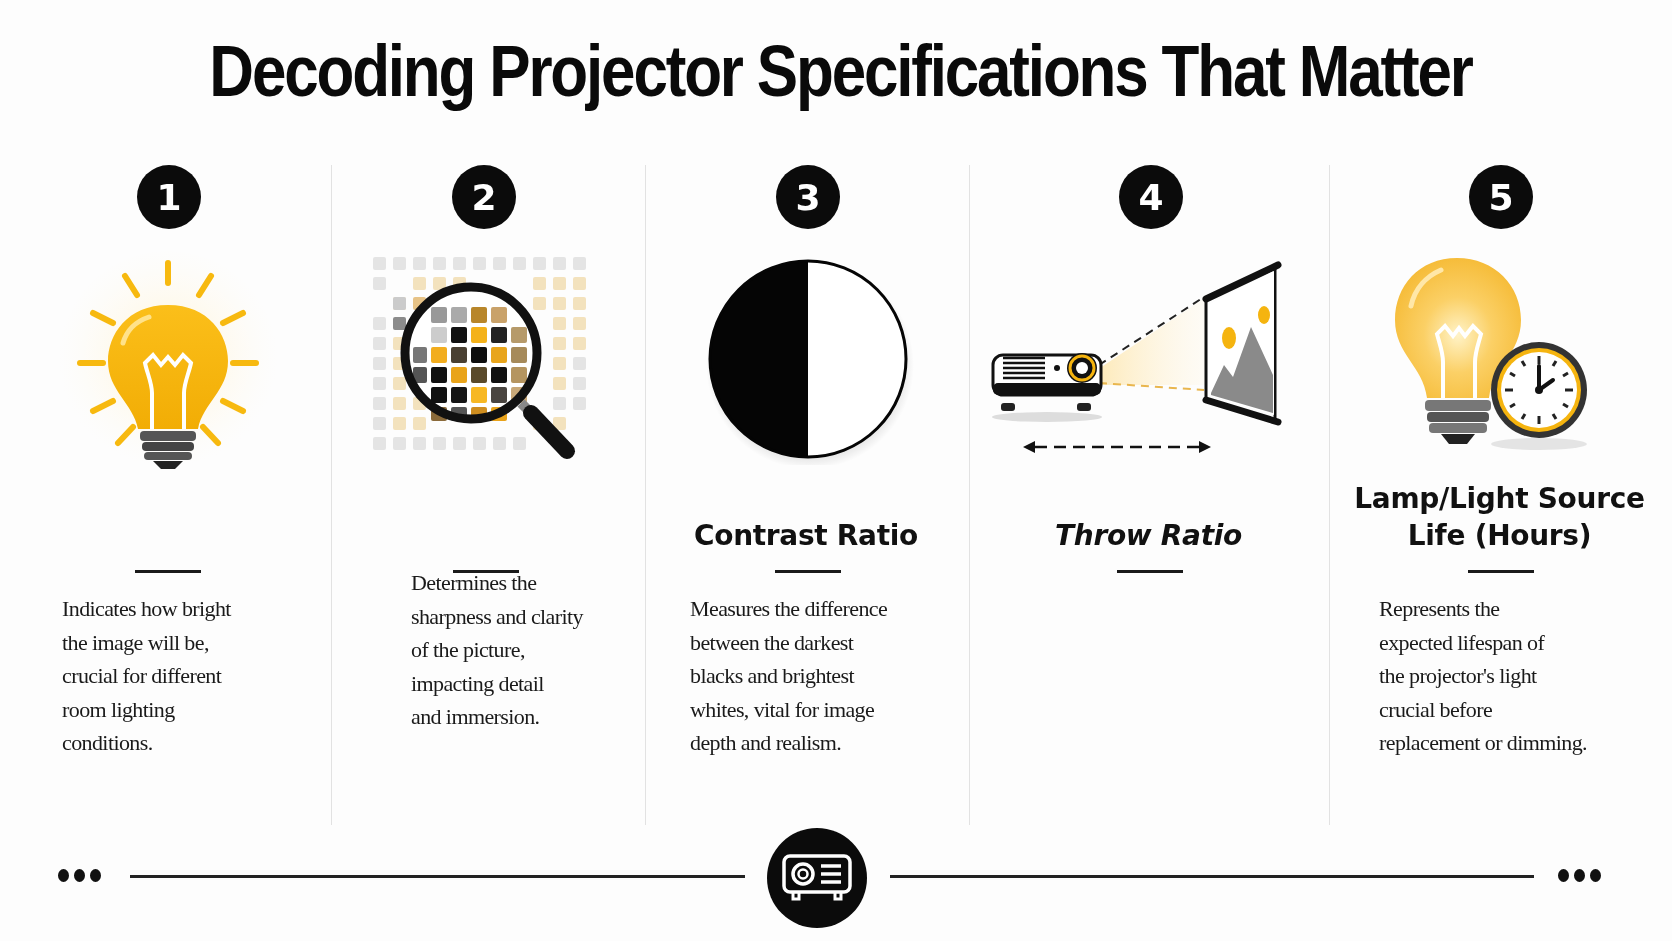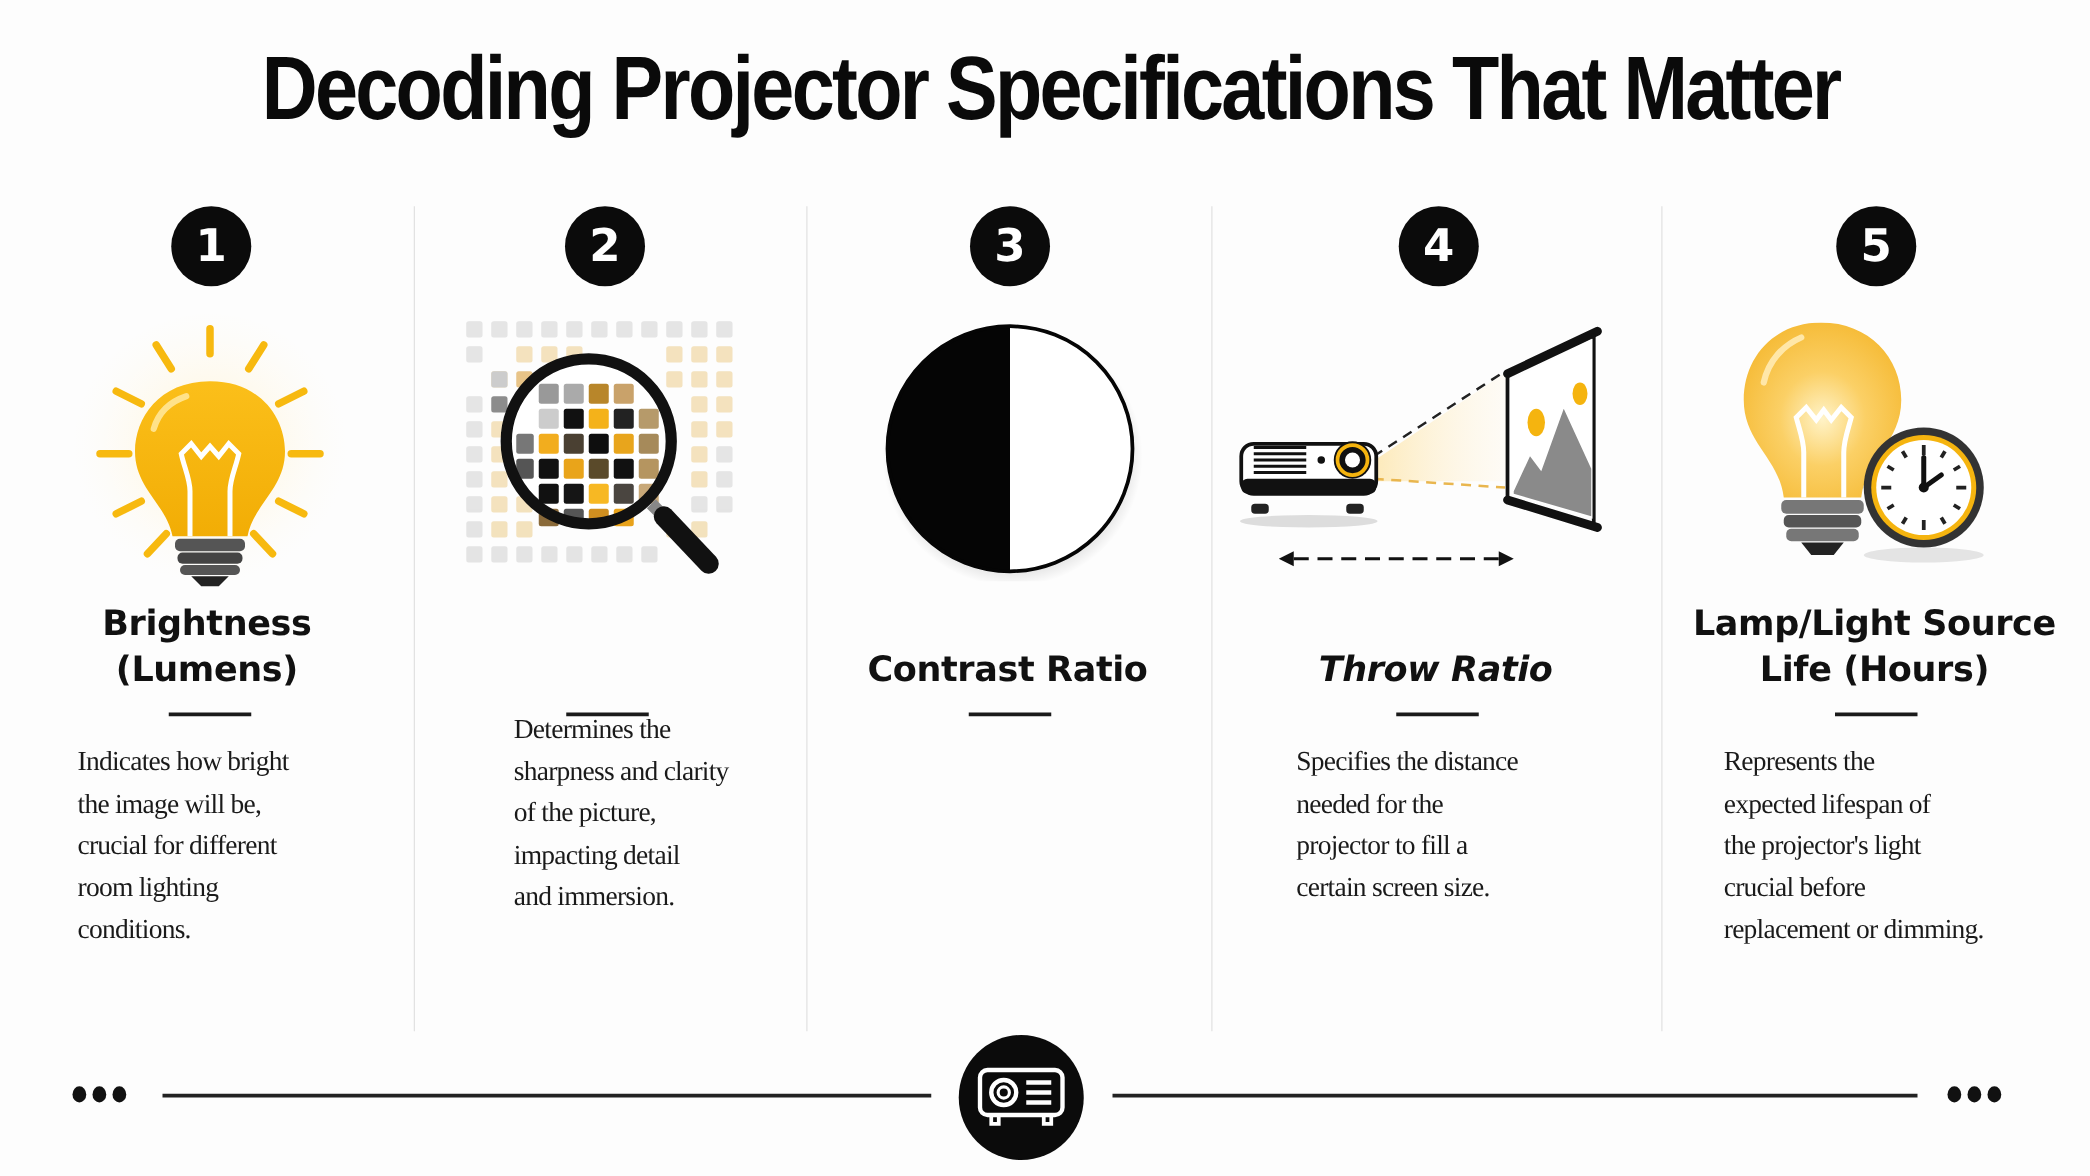--- a/index.html
+++ b/index.html
@@ -83,22 +83,20 @@
       </g>
       <path d="M113 62 C72 62 53 92 53 118 C53 148 78 160 83 186 L143 186 C148 160 173 148 173 118 C173 92 154 62 113 62 Z" fill="url(#bulb1)"></path>
       <path d="M68 100 C72 86 82 78 94 74" stroke="#ffe28a" stroke-width="5" fill="none" stroke-linecap="round"></path>
       <path d="M97 186 L97 150 C97 140 92 130 90 120 L98 112 L106 122 L113 114 L120 122 L128 112 L136 120 C134 130 129 140 129 150 L129 186" stroke="#fff" stroke-width="4" fill="none"></path>
       <rect x="85" y="188" width="56" height="10" rx="4" fill="#555"></rect>
       <rect x="87" y="199" width="52" height="9" rx="4" fill="#444"></rect>
       <rect x="89" y="209" width="48" height="8" rx="4" fill="#555"></rect>
       <path d="M98 218 L128 218 L120 226 L106 226 Z" fill="#222"></path>
     </svg>
   </div>
-  <div class="heading" style="top:315px;white-space:pre-line;">Brightness
-(Lumens)</div>
   <div class="rule" style="left:135px;top:405px;"></div>
   <div class="desc" style="left:62px;top:427px;">Indicates how bright
 the image will be,
 crucial for different
 room lighting
 conditions.</div>
 </div>
 
 <div class="col" style="left:331px;width:314px;">
   <div class="badge" style="left:121px;top:0;">2</div>
@@ -228,20 +226,25 @@
         </radialGradient>
       </defs>
       <ellipse cx="105" cy="110" rx="104" ry="104" fill="url(#shadow3)"></ellipse>
       <path d="M103 6 A98 98 0 0 0 103 202 Z" fill="#050505"></path>
       <path d="M103 6 A98 98 0 0 1 103 202 Z" fill="#fff"></path>
       <circle cx="103" cy="104" r="98" fill="none" stroke="#050505" stroke-width="3"></circle>
     </svg>
   </div>
   <div class="heading" style="top:352px;left:-2px;">Contrast Ratio</div>
   <div class="rule" style="left:130px;top:405px;"></div>
+  <div class="desc" style="left:45px;top:427px;">Measures the difference
+between the darkest
+blacks and brightest
+whites, vital for image
+depth and realism.</div>
 </div>
 
 <div class="col" style="left:969px;width:360px;">
   <div class="badge" style="left:150px;top:0;">4</div>
   <div class="icon" style="left:20px;top:90px;">
     <svg width="330" height="210" viewBox="0 0 330 210">
       <defs>
         <linearGradient id="beam" x1="0" y1="0" x2="1" y2="0">
           <stop offset="0" stop-color="#fde7b0" stop-opacity="0.9"></stop>
           <stop offset="1" stop-color="#fff7e6" stop-opacity="0.3"></stop>
@@ -279,24 +282,20 @@
       <circle cx="93" cy="113" r="12" fill="none" stroke="#f5b40f" stroke-width="3"></circle>
       <circle cx="93" cy="113" r="6" fill="#fff"></circle>
 
       <line x1="46" y1="192" x2="210" y2="192" stroke="#111" stroke-width="2.5" stroke-dasharray="12,7"></line>
       <polygon points="34,192 46,186 46,198" fill="#111"></polygon>
       <polygon points="222,192 210,186 210,198" fill="#111"></polygon>
     </svg>
   </div>
   <div class="heading" style="top:352px;left:-1px;font-style:italic;">Throw Ratio</div>
   <div class="rule" style="left:148px;top:405px;"></div>
-  <div class="desc" style="left:68px;top:427px;">Specifies the distance
-needed for the
-projector to fill a
-certain screen size.</div>
 </div>
 
 <div class="col" style="left:1329px;width:343px;">
   <div class="badge" style="left:140px;top:0;">5</div>
   <div class="icon" style="left:60px;top:93px;">
     <svg width="220" height="210" viewBox="0 0 220 210">
       <defs>
         <radialGradient id="bulb5" cx="50%" cy="55%" r="60%">
           <stop offset="0" stop-color="#fff3c8"></stop>
           <stop offset="0.45" stop-color="#fbd066"></stop>

